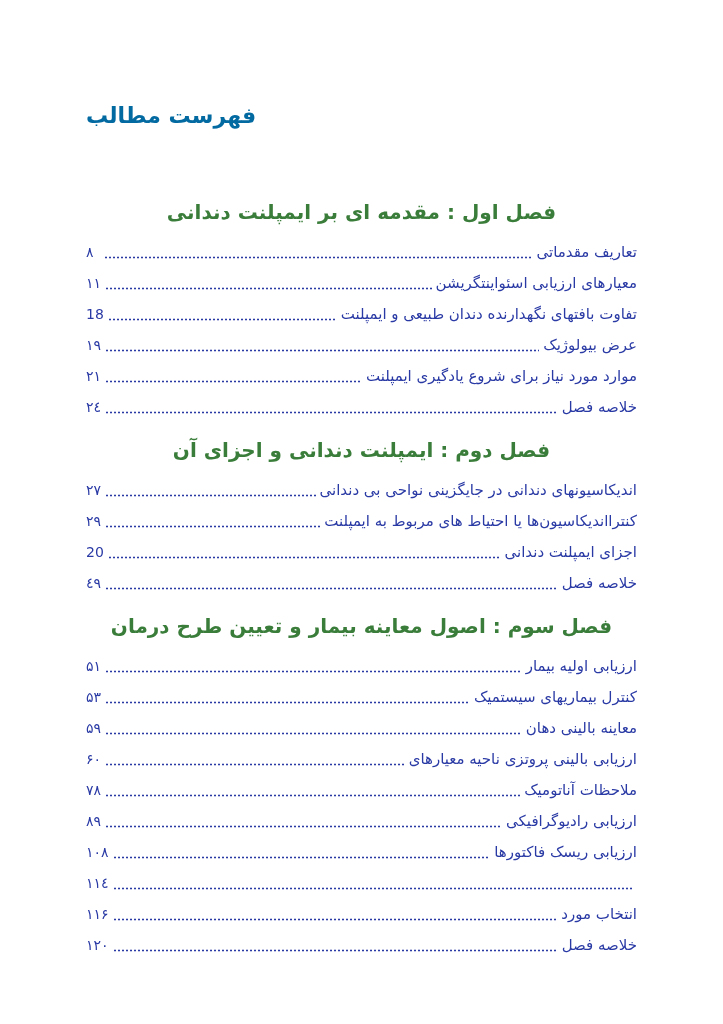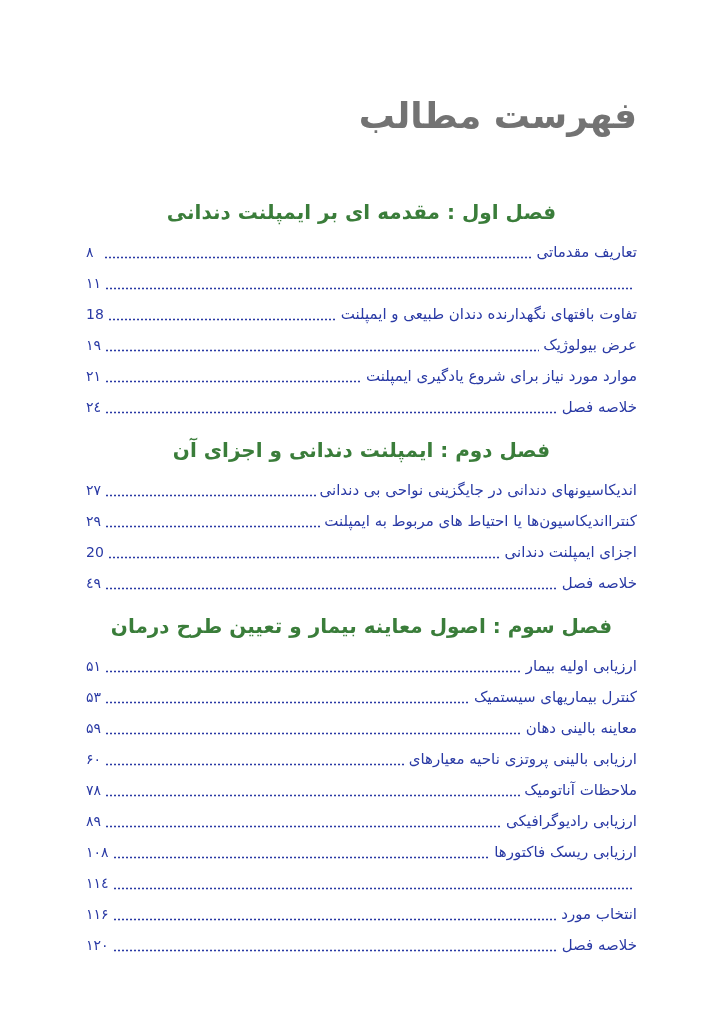--- a/index.html
+++ b/index.html
@@ -16,23 +16,23 @@
   .page {
     box-sizing: border-box;
     width: 723px;
     height: 1024px;
     padding: 92px 86px 0 86px;
     direction: rtl;
     background: #ffffff;
   }
   .doc-title {
     margin: 0 0 58px 0;
-    text-align: right;
-    color: #737373;
-    font-size: 36px;
+    text-align: left;
+    color: #0369a1;
+    font-size: 22px;
     font-weight: bold;
     line-height: 48px;
   }
   .chapter { margin: 0; }
   .chapter-heading {
     color: #3a7d3a;
     font-size: 20px;
     font-weight: bold;
     text-align: center;
     line-height: 28px;
@@ -77,20 +77,21 @@
 
   <section class="chapter">
     <h2 class="chapter-heading">فصل اول : مقدمه ای بر ایمپلنت دندانی</h2>
 
     <div class="toc-row">
       <span class="toc-label">تعاریف مقدماتی</span>
       <span class="toc-dots"></span>
       <span class="toc-page">٨</span>
     </div>
     <div class="toc-row">
+      <span class="toc-label">معیارهای ارزیابی اسئواینتگریشن</span>
       <span class="toc-dots"></span>
       <span class="toc-page">١١</span>
     </div>
     <div class="toc-row">
       <span class="toc-label">تفاوت بافتهای نگهدارنده دندان طبیعی و ایمپلنت</span>
       <span class="toc-dots"></span>
       <span class="toc-page">18</span>
     </div>
     <div class="toc-row">
       <span class="toc-label">عرض بیولوژیک</span>

